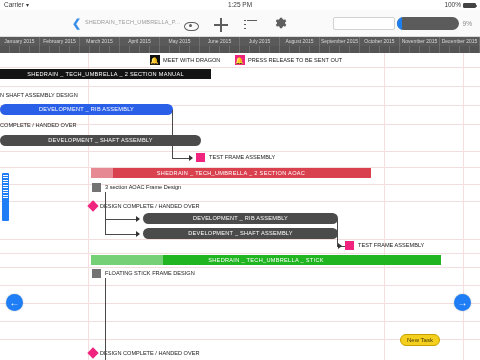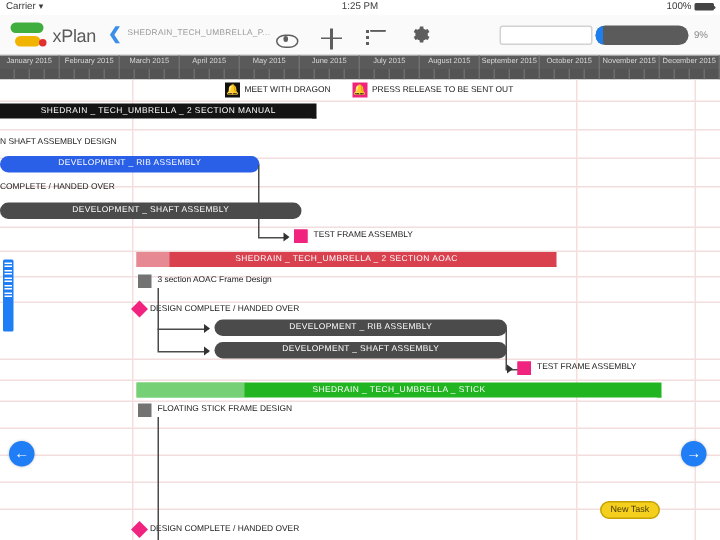--- a/index.html
+++ b/index.html
@@ -214,28 +214,20 @@
 
 <div id="app">
 
   <div class="statusbar">
     <span class="sb-left"><span>Carrier</span><span class="sb-wifi">▾</span></span>
     <span class="sb-center">1:25 PM</span>
     <span class="sb-right"><span>100%</span><span class="battery"></span></span>
   </div>
 
   <div class="navbar">
-    <div class="brand">
-      <div class="logo">
-        <div class="bar-g"></div>
-          <div class="bar-y"></div>
-          <div class="dot-r"></div>
-      </div>
-      <div class="brand-name">xPlan</div>
-    </div>
     <div class="back-chev">❮</div>
     <div class="crumb">SHEDRAIN_TECH_UMBRELLA_P...</div>
 
     <div class="navicons">
       <span class="nicon eye-ic"></span>
       <span class="nicon plus-ic"></span>
       <span class="nicon list-ic">
         <i></i>
           <i></i>
           <i></i>

